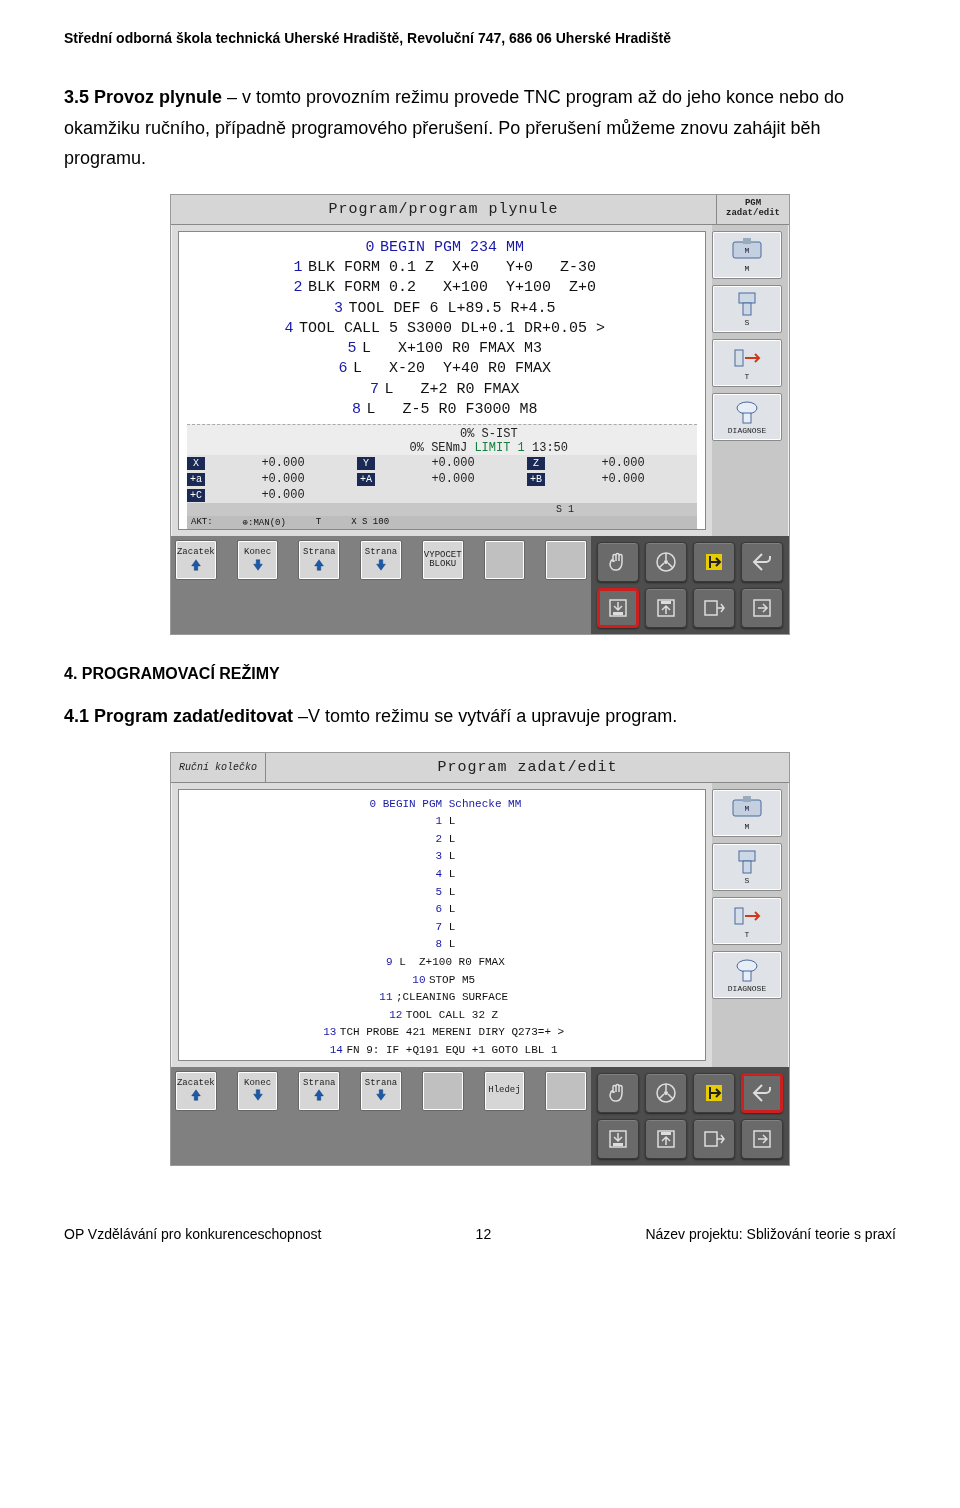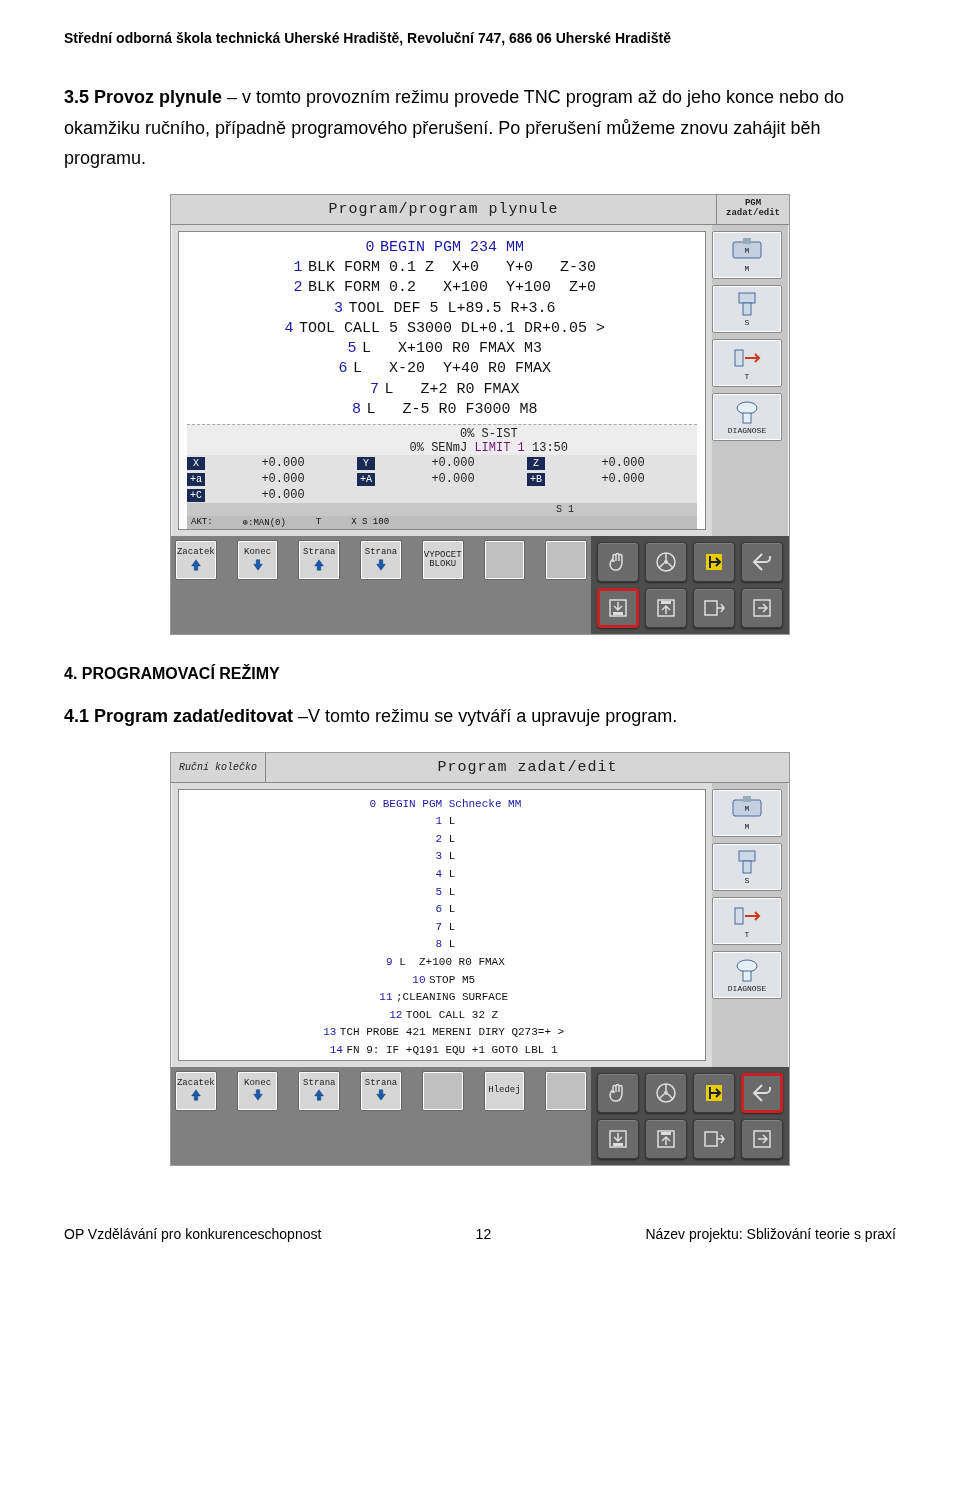--- a/index.html
+++ b/index.html
@@ -92,21 +92,21 @@
   .prog-line .lineno { color: #1818a8; display: inline-block; width: 20px; }
   .prog-line .begin { color: #1818a8; }
   .status-box {
     border-top: 1px dashed #aaa;
     margin-top: 4px;
     padding-top: 2px;
     background: #ededed;
     font-size: 12px;
   }
   .status-line { white-space: pre; font-family: "Courier New", monospace; }
-  .limit { color: #701a75; }
+  .limit { color: #15803d; }
   .coord-row {
     display: flex;
     gap: 0;
     font-family: "Courier New", monospace;
     font-size: 12px;
     background: #e2e2e2;
     padding: 1px 0;
   }
   .coord-cell { flex: 1; display: flex; align-items: center; gap: 4px; }
   .coord-label {
@@ -254,21 +254,21 @@
         <div class="tright" style="white-space:pre-line">PGM
 zadat/edit</div>
       </div>
       <div class="cnc-back">
       <div class="cnc-body">
         <div class="cnc-left">
           <div id="fig1-lines">
                 <div class="prog-line"><span class="lineno">0</span><span class="begin">BEGIN PGM 234 MM</span></div>
                 <div class="prog-line"><span class="lineno">1</span><span>BLK FORM 0.1 Z  X+0   Y+0   Z-30</span></div>
                 <div class="prog-line"><span class="lineno">2</span><span>BLK FORM 0.2   X+100  Y+100  Z+0</span></div>
-                <div class="prog-line"><span class="lineno">3</span><span>TOOL DEF 5 L+89.5 R+3.6</span></div>
+                <div class="prog-line"><span class="lineno">3</span><span>TOOL DEF 6 L+89.5 R+4.5</span></div>
                 <div class="prog-line"><span class="lineno">4</span><span>TOOL CALL 5 S3000 DL+0.1 DR+0.05 &gt;</span></div>
                 <div class="prog-line"><span class="lineno">5</span><span>L   X+100 R0 FMAX M3</span></div>
                 <div class="prog-line"><span class="lineno">6</span><span>L   X-20  Y+40 R0 FMAX</span></div>
                 <div class="prog-line"><span class="lineno">7</span><span>L   Z+2 R0 FMAX</span></div>
                 <div class="prog-line"><span class="lineno">8</span><span>L   Z-5 R0 F3000 M8</span></div>
               </div>
           <div class="status-box">
             <div class="status-line">             0% S-IST</div>
             <div class="status-line"><span>             0% SENmJ </span><span class="limit">LIMIT 1</span><span> 13:50</span></div>
           </div>

